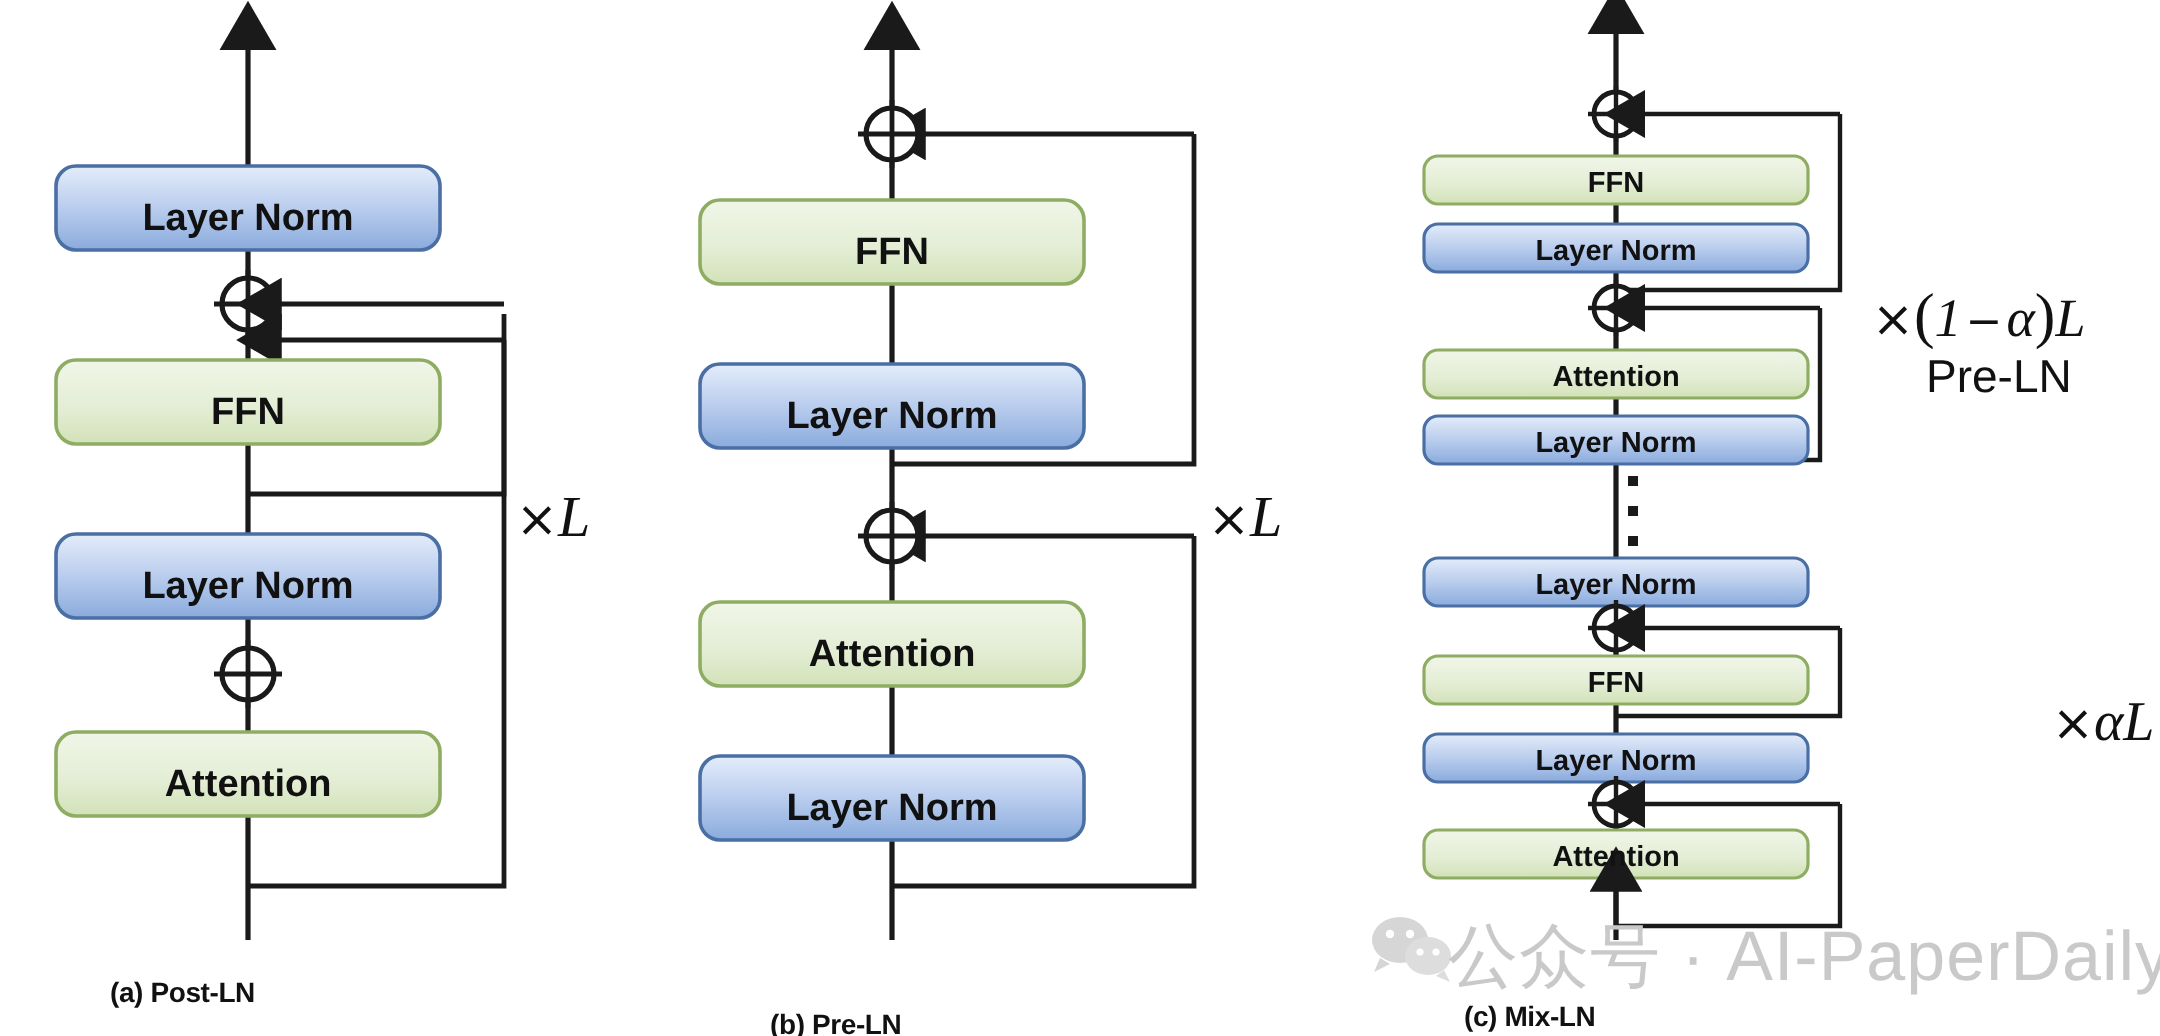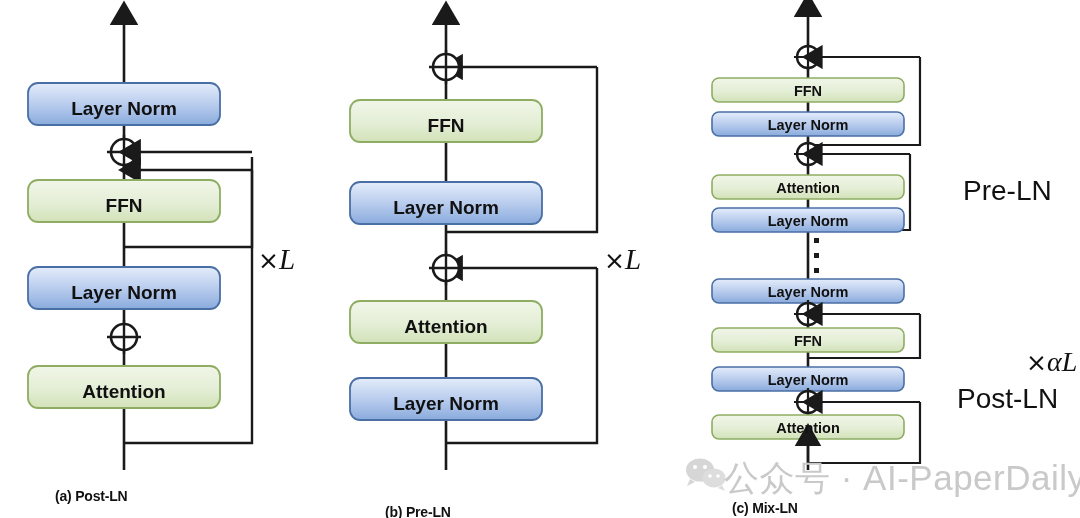--- a/index.html
+++ b/index.html
@@ -23,21 +23,21 @@
     font-style:italic;
     font-size:29px;
     color:#111;
     white-space:nowrap;
   }
   .mathlbl .op{font-style:normal;font-family:"DejaVu Sans",sans-serif;font-size:25px;}
   .mathlbl .paren{font-style:normal;font-family:"Liberation Serif",serif;font-size:31px;}
   .sublbl{
     position:absolute;
     font-family:"Liberation Sans", sans-serif;
-    font-size:28px;
+    font-size:23px;
     color:#111;
     white-space:nowrap;
     text-align:center;
   }
   .wm{
     position:absolute;
     font-family:"Liberation Sans", sans-serif;
     font-size:35px;
     color:#c9c9c9;
     white-space:nowrap;
@@ -211,22 +211,22 @@
       <circle cx="718" cy="476" r="1.8" fill="#ffffff"></circle>
     </g>
   </svg>
 
   <div class="wm" style="left:724px; top:455px;">公众号 · AI-PaperDaily</div>
 
   <div class="mathlbl" style="left:258px; top:243px;"><span class="op">×</span><span>L</span></div>
 
   <div class="mathlbl" style="left:604px; top:243px;"><span class="op">×</span><span>L</span></div>
 
+  <div class="mathlbl" style="left:936px; top:140px; font-size:27px;"><span class="op">×</span><span class="paren">(</span><span>1</span><span class="op" style="font-size:22px;padding:0 2px;">−</span><span>α</span><span class="paren">)</span><span>L</span></div>
   <div class="sublbl" style="left:963px; top:175px;">Pre-LN</div>
 
   <div class="mathlbl" style="left:1026px; top:346px; font-size:28px;"><span class="op">×</span><span>α</span><span>L</span></div>
-  <div class="sublbl" style="left:957px; top:383px;">Post-LN</div>
 
   <div class="cap" style="left:55px; top:488px;">(a) Post-LN</div>
   <div class="cap" style="left:385px; top:504px;">(b) Pre-LN</div>
   <div class="cap" style="left:732px; top:488px;margin-top:12px;">(c) Mix-LN</div>
 
 </div>
 
 </body></html>

